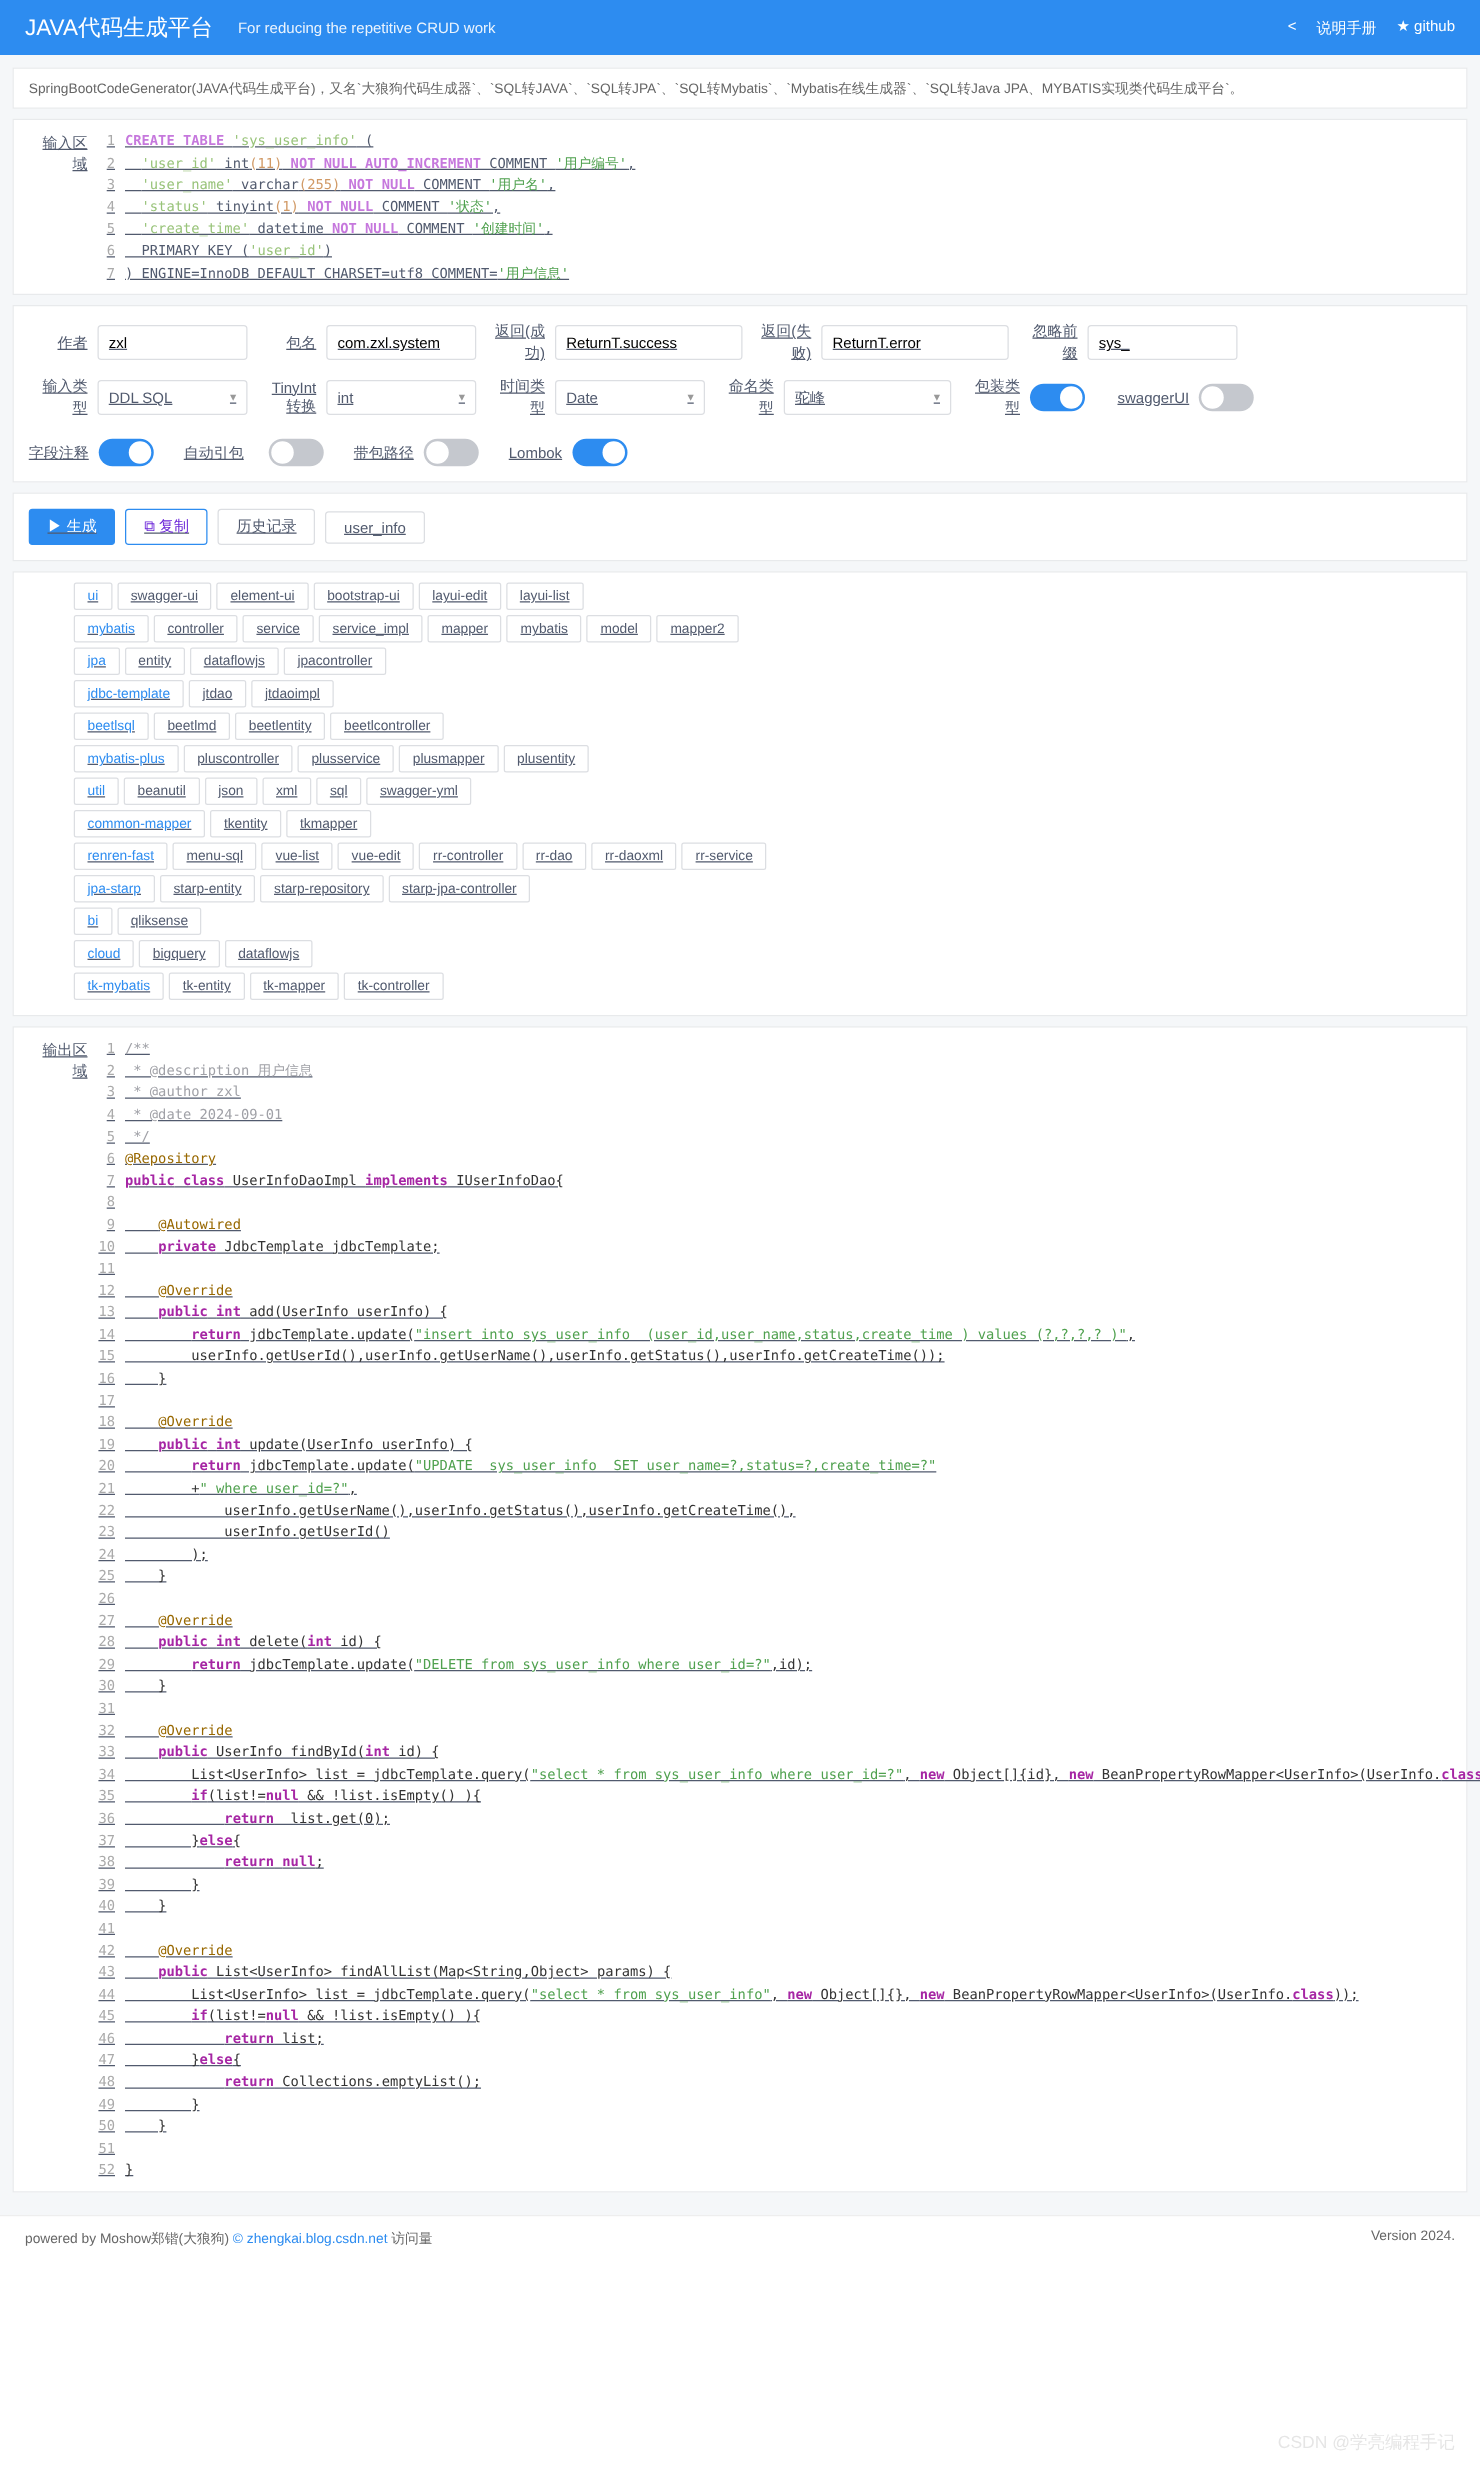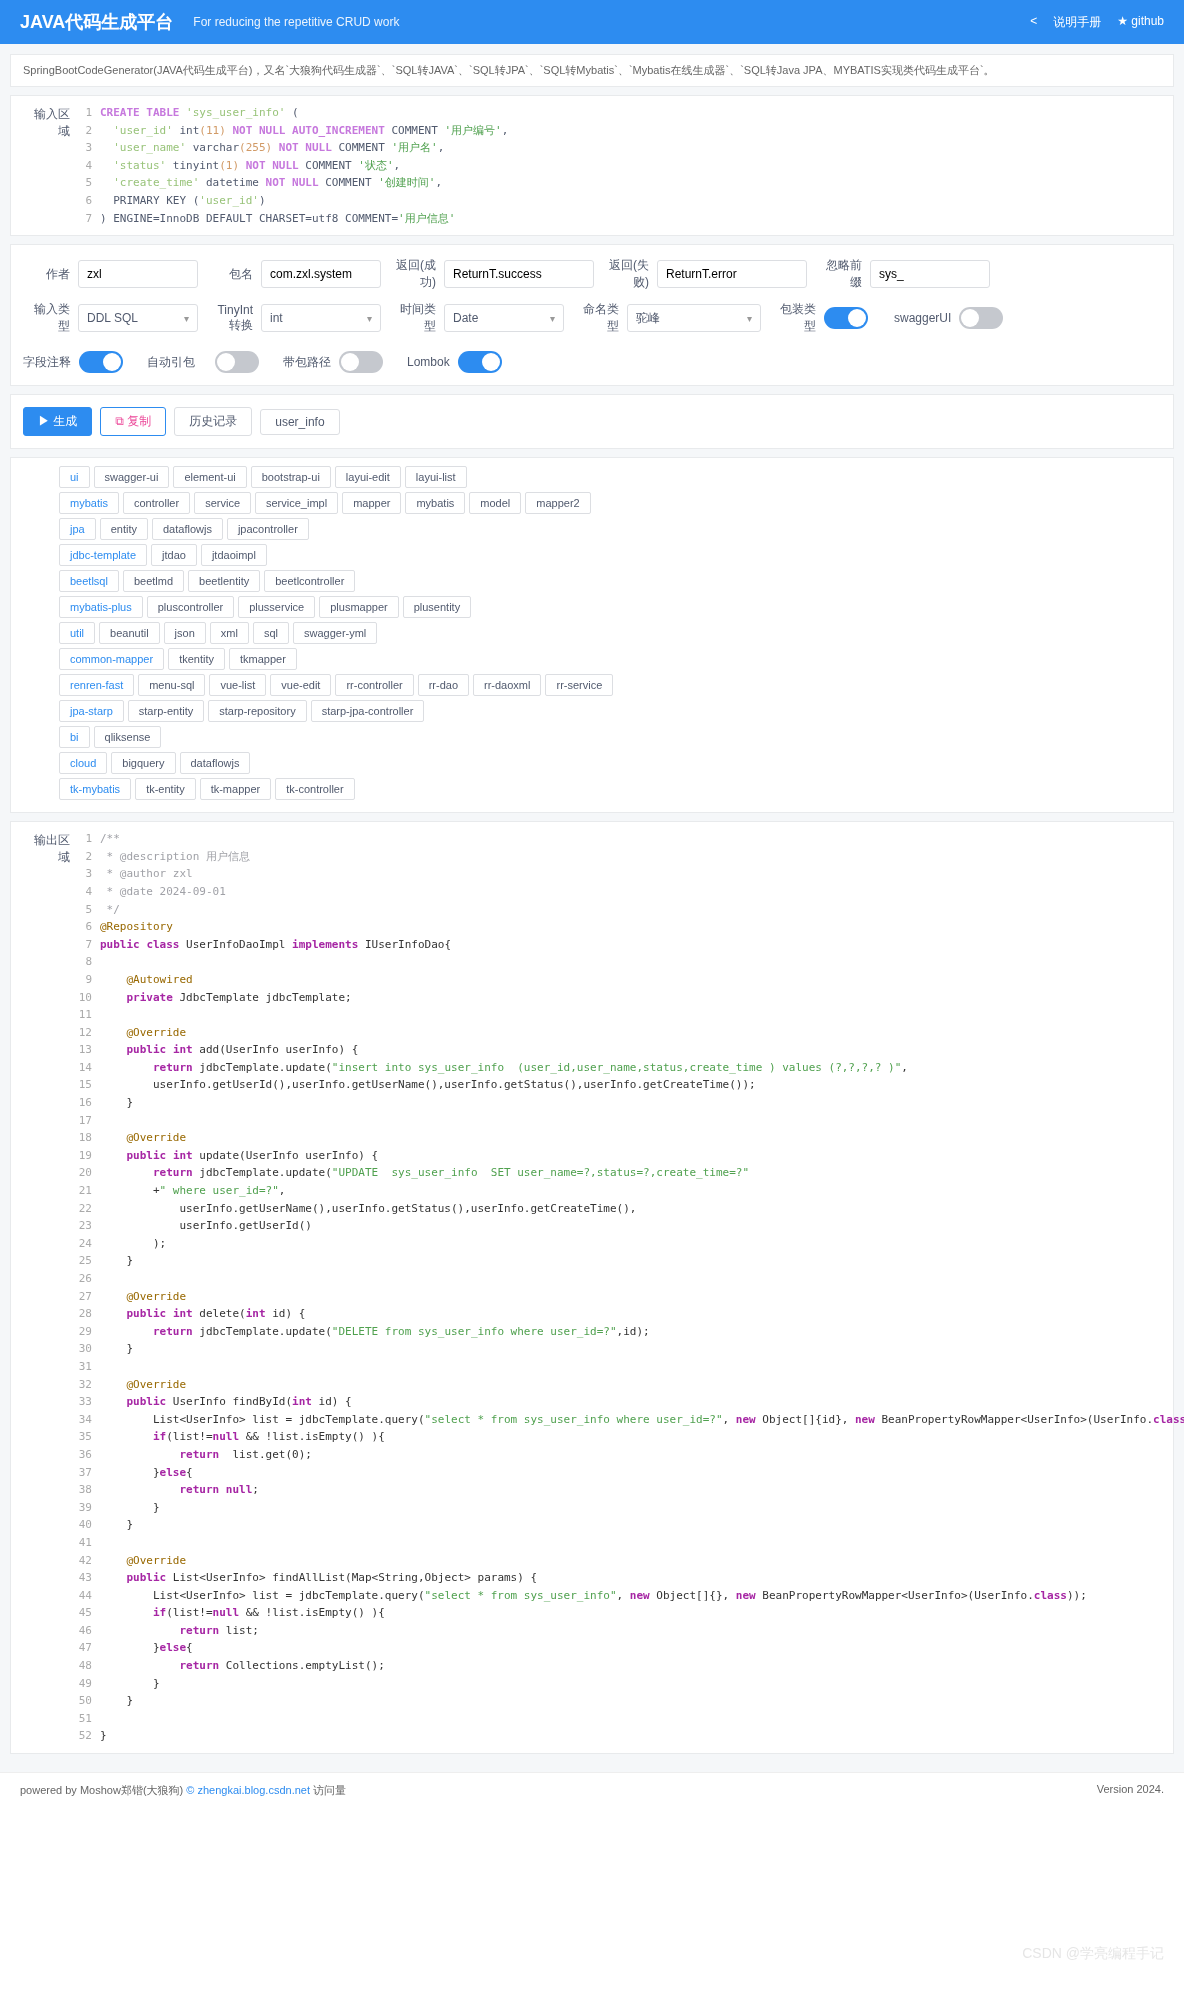--- a/index.html
+++ b/index.html
@@ -1,25 +1,25 @@
 <!DOCTYPE html>
 <html><head>
 <meta charset="utf-8">
 <style>
 * { box-sizing: border-box; margin: 0; padding: 0; }
 body { font-family: -apple-system, "Helvetica Neue", Arial, sans-serif; font-size: 12px; background: #fff; color: #515a6e; width: 1184px; }
 .header { background: #2d8cf0; color: #fff; padding: 10px 20px; display: flex; align-items: center; justify-content: space-between; }
 .header-left { display: flex; align-items: center; gap: 20px; }
-.header-title { font-size: 18px; font-weight: bold; }
+.header-title { font-size: 18px; font-weight: normal; }
 .header-sub { font-size: 12px; opacity: .9; }
 .header-right { display: flex; gap: 16px; font-size: 12px; }
 .header-right span { cursor: pointer; }
 .main { background: #f5f7f9; padding: 10px; }
 .desc { background: #fff; padding: 8px 12px; font-size: 11px; color: #666; border: 1px solid #e8eaec; margin-bottom: 8px; }
-.panel { background: #fff; border: 1px solid #e8eaec; margin-bottom: 8px; padding: 8px 12px; }
+.panel { background: #fff; border: 1px solid #e8eaec; margin-bottom: 8px; padding: 8px 12px; text-decoration: underline; }
 .row { display: flex; align-items: flex-start; }
 .label { width: 55px; font-size: 12px; color: #515a6e; padding-top: 2px; flex-shrink: 0; text-align: right; padding-right: 8px; }
 .code-area { flex: 1; font-family: Consolas, Monaco, monospace; font-size: 11px; line-height: 1.6; }
 .code-line { display: flex; }
 .ln { width: 22px; text-align: right; color: #aaa; padding-right: 8px; user-select: none; flex-shrink: 0; }
 .cc { white-space: pre; }
 .kw { color: #c678dd; font-weight: bold; }
 .str { color: #98c379; }
 .str2 { color: #50a14f; }
 .num { color: #d19a66; }
@@ -30,21 +30,21 @@
 .fi-input { border: 1px solid #dcdee2; border-radius: 3px; padding: 4px 8px; font-size: 12px; height: 28px; width: 120px; }
 .fi-input.w150 { width: 150px; }
 .fi-select { border: 1px solid #dcdee2; border-radius: 3px; padding: 4px 8px; font-size: 12px; height: 28px; width: 120px; background: #fff; display: flex; align-items: center; justify-content: space-between; cursor: pointer; }
 .fi-select::after { content: '▾'; color: #999; font-size: 10px; }
 .switch { width: 44px; height: 22px; border-radius: 11px; background: #c5c8ce; position: relative; cursor: pointer; display: inline-block; }
 .switch.on { background: #2d8cf0; }
 .switch::after { content: ''; position: absolute; width: 18px; height: 18px; background: #fff; border-radius: 50%; top: 2px; left: 2px; }
 .switch.on::after { left: 24px; }
 .btn { border: 1px solid #dcdee2; background: #fff; padding: 5px 14px; border-radius: 3px; font-size: 12px; cursor: pointer; color: #515a6e; }
 .btn-primary { background: #2d8cf0; color: #fff; border-color: #2d8cf0; }
-.btn-ghost { background: #fff; color: #ec4899; border-color: #2d8cf0; }
+.btn-ghost { background: #fff; color: #6d28d9; border-color: #2d8cf0; }
 .btn-row { display: flex; gap: 8px; padding: 4px 0; align-items: center; }
 .tab { border: 1px solid #dcdee2; background: #fff; padding: 4px 10px; font-size: 11px; border-radius: 2px; cursor: pointer; color: #515a6e; }
 .tab.hl { color: #2d8cf0; margin-left: 36px; }
 .tab-group { display: flex; flex-wrap: wrap; gap: 4px; margin-bottom: 4px; }
 .footer { padding: 10px 20px; font-size: 11px; color: #666; display: flex; justify-content: space-between; background: #fff; border-top: 1px solid #eee; }
 .footer a { color: #2d8cf0; text-decoration: none; }
 .watermark { position: absolute; right: 20px; bottom: 30px; color: #ccc; font-size: 14px; opacity: .5; }
 .output-code .cc { color: #333; }
 .output-code .kw2 { color: #a626a4; font-weight: bold; }
 .output-code .str3 { color: #50a14f; }

